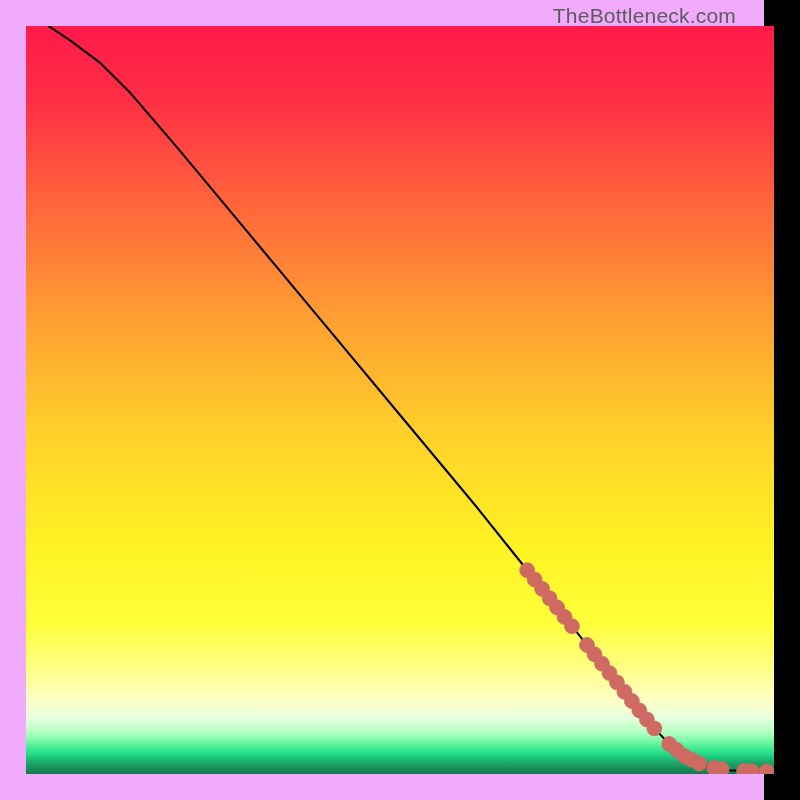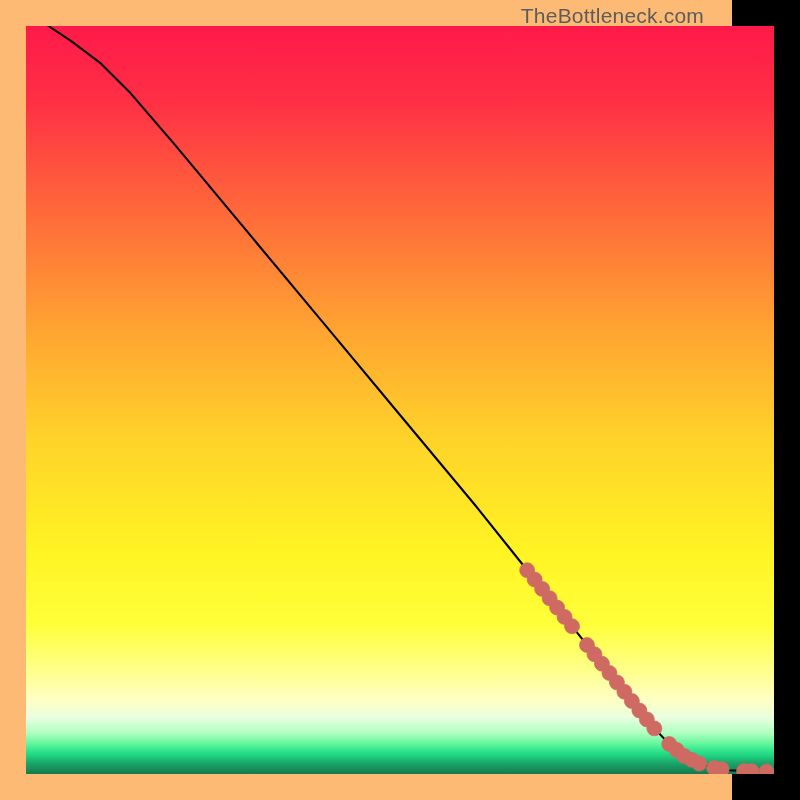--- a/index.html
+++ b/index.html
@@ -8,21 +8,22 @@
     width: 800px;
     height: 800px;
     background: #000;
     overflow: hidden;
     font-family: Arial, Helvetica, sans-serif;
   }
   .stage {
     position: relative;
     width: 732px;
     height: 800px;
-    background: #fdba74;
+    background: #f0abfc;
+    padding-left: 32px;
   }
   .plot-area {
     position: absolute;
     left: 26px;
     top: 26px;
     width: 748px;
     height: 748px;
     overflow: hidden;
   }
   .gradient-bg {

